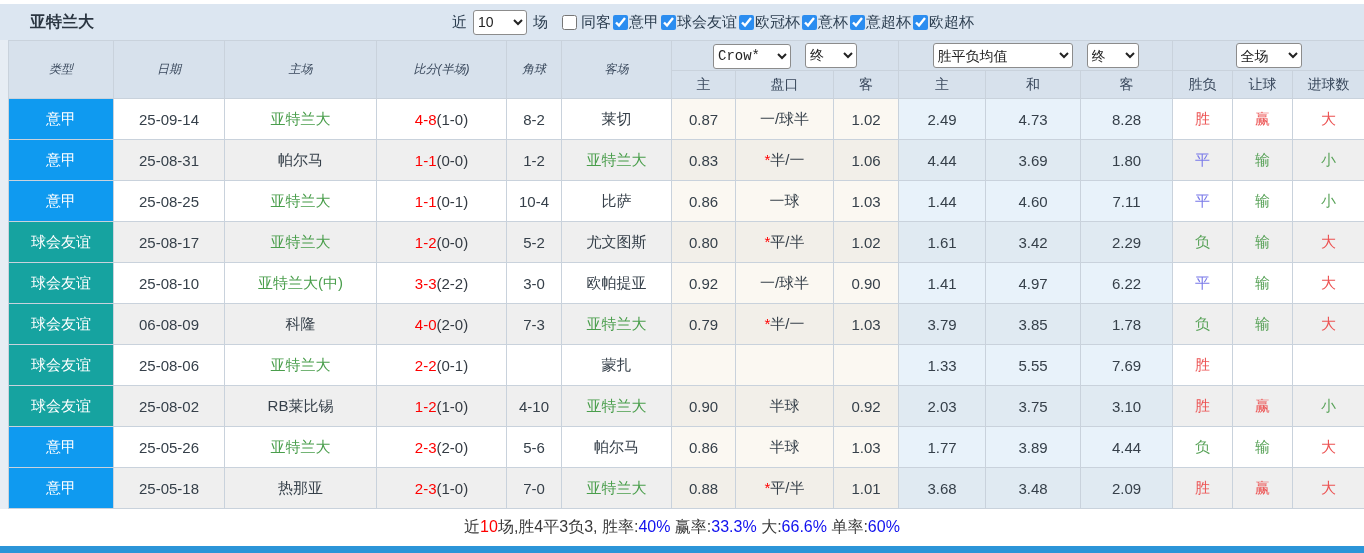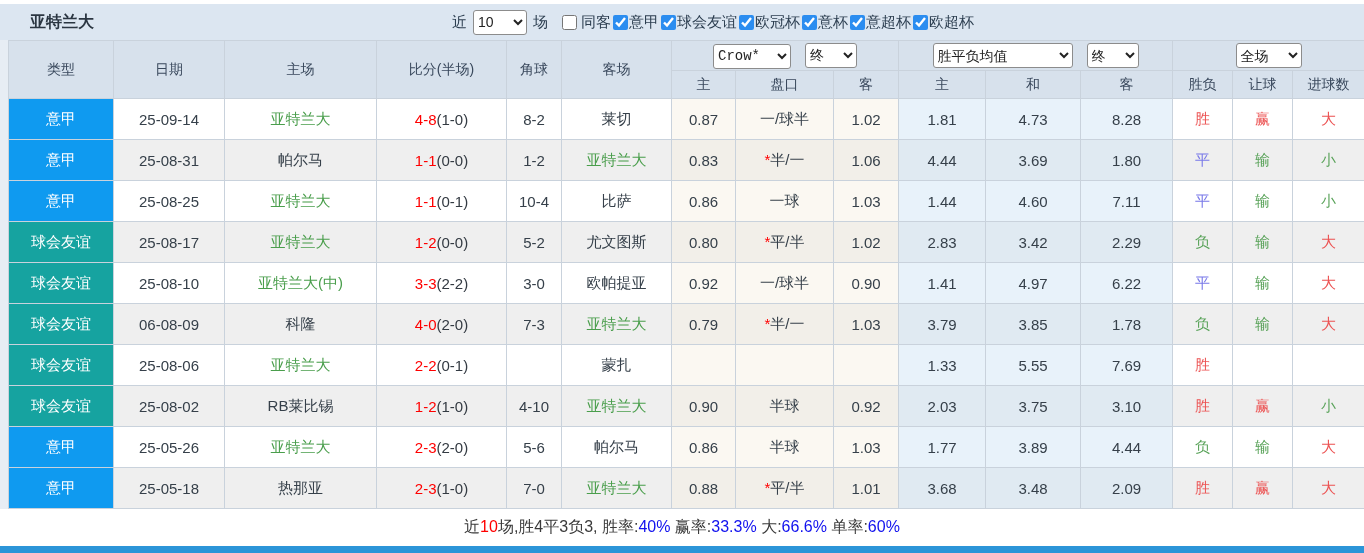--- a/index.html
+++ b/index.html
@@ -29,21 +29,21 @@
   .chk-same { margin-left:12px; }
   .chk-same input { margin-right:4px; }
   
   .table-wrap { background:#e7edf4; padding-left:8px; width:1364px; }
   table { border-collapse:collapse; table-layout:fixed; width:1356px; }
   th,td { border:1px solid #c9d2dc; text-align:center; vertical-align:middle;
           overflow:hidden; white-space:nowrap; padding:0; }
   thead th { background:#d7e1ec; color:#39485c; font-weight:normal; }
   thead tr.r1 { height:30px; }
   thead tr.r2 { height:28px; }
-  thead .mainhead { font-size:14px; }
+  thead .mainhead { font-size:12px;font-style:italic; }
   thead .sub { font-size:14px; }
   .grp select { margin:0 7px; }
   .sel-book { width:78px;font-family:Liberation Mono, monospace; } .sel-time { width:52px; }
   .sel-avg  { width:140px; } .sel-scope { width:66px; }
   tbody tr { height:41px; }
   tbody td { font-size:15px; color:#36404a; background:#fff; }
   tbody tr:nth-child(even) td { background:#efefef; }
   tbody tr:nth-child(odd)  td.ah { background:#fbf8f2; }
   tbody tr:nth-child(even) td.ah { background:#f2efe9; }
   tbody tr:nth-child(odd)  td.av { background:#e8f2fa; }
@@ -171,21 +171,21 @@
         <tr>
     <td class="c-type t-league">意甲</td>
     <td class="c-date">25-09-14</td>
     <td class="c-home self">亚特兰大</td>
     <td class="c-score"><span class="ft">4-8</span><span class="ht">(1-0)</span></td>
     <td class="c-corners">8-2</td>
     <td class="c-away">莱切</td>
     <td class="c-ah-h ah">0.87</td>
     <td class="c-ah-line ah">一/球半</td>
     <td class="c-ah-a ah">1.02</td>
-    <td class="c-av-h av">1.81</td>
+    <td class="c-av-h av">2.49</td>
     <td class="c-av-d av">4.73</td>
     <td class="c-av-a av">8.28</td>
     <td class="c-res c-red">胜</td>
     <td class="c-hc c-red">赢</td>
     <td class="c-ou c-red">大</td>
   </tr>
         <tr>
     <td class="c-type t-league">意甲</td>
     <td class="c-date">25-08-31</td>
     <td class="c-home">帕尔马</td>
@@ -222,21 +222,21 @@
         <tr>
     <td class="c-type t-friendly">球会友谊</td>
     <td class="c-date">25-08-17</td>
     <td class="c-home self">亚特兰大</td>
     <td class="c-score"><span class="ft">1-2</span><span class="ht">(0-0)</span></td>
     <td class="c-corners">5-2</td>
     <td class="c-away">尤文图斯</td>
     <td class="c-ah-h ah">0.80</td>
     <td class="c-ah-line ah"><span class="star">*</span>平/半</td>
     <td class="c-ah-a ah">1.02</td>
-    <td class="c-av-h av">2.83</td>
+    <td class="c-av-h av">1.61</td>
     <td class="c-av-d av">3.42</td>
     <td class="c-av-a av">2.29</td>
     <td class="c-res c-green">负</td>
     <td class="c-hc c-green">输</td>
     <td class="c-ou c-red">大</td>
   </tr>
         <tr>
     <td class="c-type t-friendly">球会友谊</td>
     <td class="c-date">25-08-10</td>
     <td class="c-home self">亚特兰大(中)</td>

